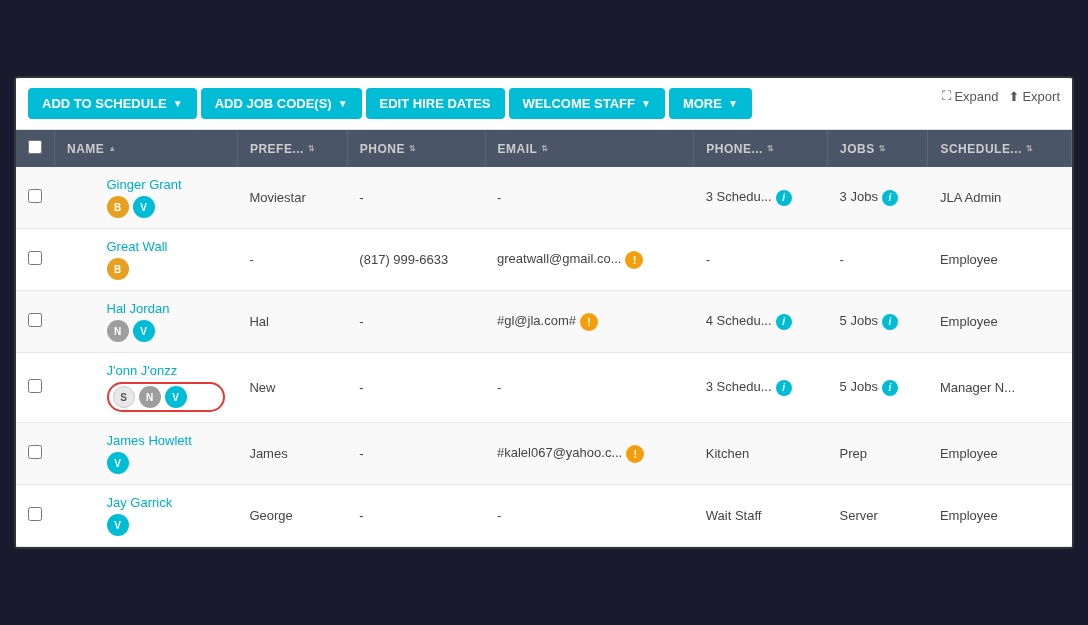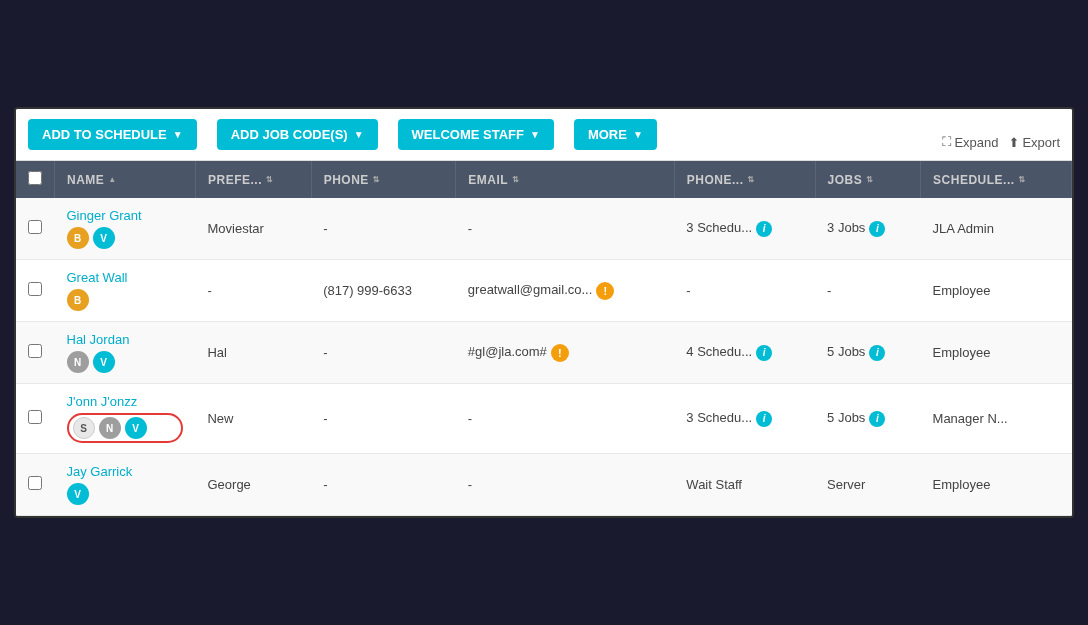--- a/index.html
+++ b/index.html
@@ -1,40 +1,40 @@
 <!DOCTYPE html>
 <html><head>
   <meta charset="utf-8">
   <style>
     * { box-sizing: border-box; margin: 0; padding: 0; }
     body { font-family: Arial, sans-serif; background: #1a1a2e; display: flex; justify-content: center; align-items: center; min-height: 100vh; }
     .container { width: 1060px; border: 2px solid #333; background: #fff; border-radius: 4px; overflow: hidden; }
 
     
-    .toolbar { background: #fff; display: flex; align-items: flex-end; padding: 10px 12px; gap: 20px; border-bottom: 1px solid #ddd; flex-wrap: wrap; }
+    .toolbar { background: #fff; display: flex; align-items: flex-start; padding: 10px 12px; gap: 4px; border-bottom: 1px solid #ddd; flex-wrap: wrap; }
     .btn { display: inline-flex; align-items: center; gap: 6px; padding: 8px 14px; border: none; border-radius: 4px; cursor: pointer; font-size: 13px; font-weight: bold; color: #fff; background: #00bcd4; white-space: nowrap; }
     .btn .chevron { font-size: 10px; }
     .toolbar-right { margin-left: auto; display: flex; gap: 4px; align-items: center; }
 
     
     .table-wrapper { overflow: auto; max-height: 560px; position: relative; }
     table { width: 100%; border-collapse: collapse; font-size: 13px; border-radius: 10px; }
     thead tr { background: #4a5568; color: #ccc; }
     thead th { padding: 10px 12px; text-align: left; font-weight: 600; font-size: 12px; letter-spacing: 0.5px; white-space: nowrap; border-right: 1px solid #5a6578; }
     thead th .sort-icons { display: inline-flex; flex-direction: column; margin-left: 4px; font-size: 8px; line-height: 1; color: #aaa; vertical-align: middle; }
     thead th .th-inner { display: flex; align-items: center; }
     .th-check { width: 36px; text-align: center; }
     tbody tr { border-bottom: 1px solid #e8e8e8; }
     tbody tr:nth-child(odd) { background: #f9f9f9; }
     tbody tr:nth-child(even) { background: #fff; }
     tbody td { padding: 10px 12px; vertical-align: middle; color: #444; }
     .td-check { text-align: center; width: 36px; }
 
     
-    .name-cell { display: flex; flex-direction: column; }
+    .name-cell { display: flex; flex-direction: column; margin-left: 40px; }
     .name-link { color: #00aecb; text-decoration: none; font-weight: 500; font-size: 13px; cursor: pointer; }
     .badge-row { display: flex; gap: 4px; margin-top: 4px; }
     .badge { width: 22px; height: 22px; border-radius: 50%; display: inline-flex; align-items: center; justify-content: center; font-size: 10px; font-weight: bold; color: #fff; }
     .badge-b { background: #e8a020; }
     .badge-v { background: #00bcd4; }
     .badge-n { background: #9e9e9e; }
     .badge-s { background: #e8e8e8; color: #555; border: 1px solid #ccc; }
     .badge-m { background: #e8e8e8; color: #555; border: 1px solid #ccc; }
     .badge-row-highlighted { border: 2px solid #e53935; border-radius: 20px; padding: 2px 4px; display: inline-flex; gap: 4px; }
 
@@ -58,20 +58,23 @@
 <div class="container">
 
   <div class="toolbar">
     <button class="btn">
       <span>ADD TO SCHEDULE</span>
       <span class="chevron">▼</span>
     </button>
     <button class="btn">
       <span>ADD JOB CODE(S)</span>
       <span class="chevron">▼</span>
+    </button>
+    <button class="btn">
+      <span>EDIT HIRE DATES</span>
     </button>
     <button class="btn">
       <span>WELCOME STAFF</span>
       <span class="chevron">▼</span>
     </button>
     <button class="btn">
       <span>MORE</span>
       <span class="chevron">▼</span>
     </button>
     <div class="toolbar-right expand-export">
@@ -221,20 +224,37 @@
             <td>-</td>
             <td>-</td>
             <td>3 Schedu...<span class="info-icon">i</span></td>
             <td>5 Jobs<span class="info-icon">i</span></td>
             <td>Manager N...</td>
           </tr>
           <tr>
             <td class="td-check"><input type="checkbox" style=""></td>
             <td>
               <div class="name-cell">
+                <a class="name-link">James Howlett</a>
+                <div class="badge-row">
+                  <span class="badge badge-v">V</span>
+                </div>
+              </div>
+            </td>
+            <td>James</td>
+            <td>-</td>
+            <td>#kalel067@yahoo.c...<span class="warn-icon">!</span></td>
+            <td>Kitchen</td>
+            <td>Prep</td>
+            <td>Employee</td>
+          </tr>
+          <tr>
+            <td class="td-check"><input type="checkbox" style=""></td>
+            <td>
+              <div class="name-cell">
                 <a class="name-link">Jay Garrick</a>
                 <div class="badge-row">
                   <span class="badge badge-v">V</span>
                 </div>
               </div>
             </td>
             <td>George</td>
             <td>-</td>
             <td>-</td>
             <td>Wait Staff</td>

